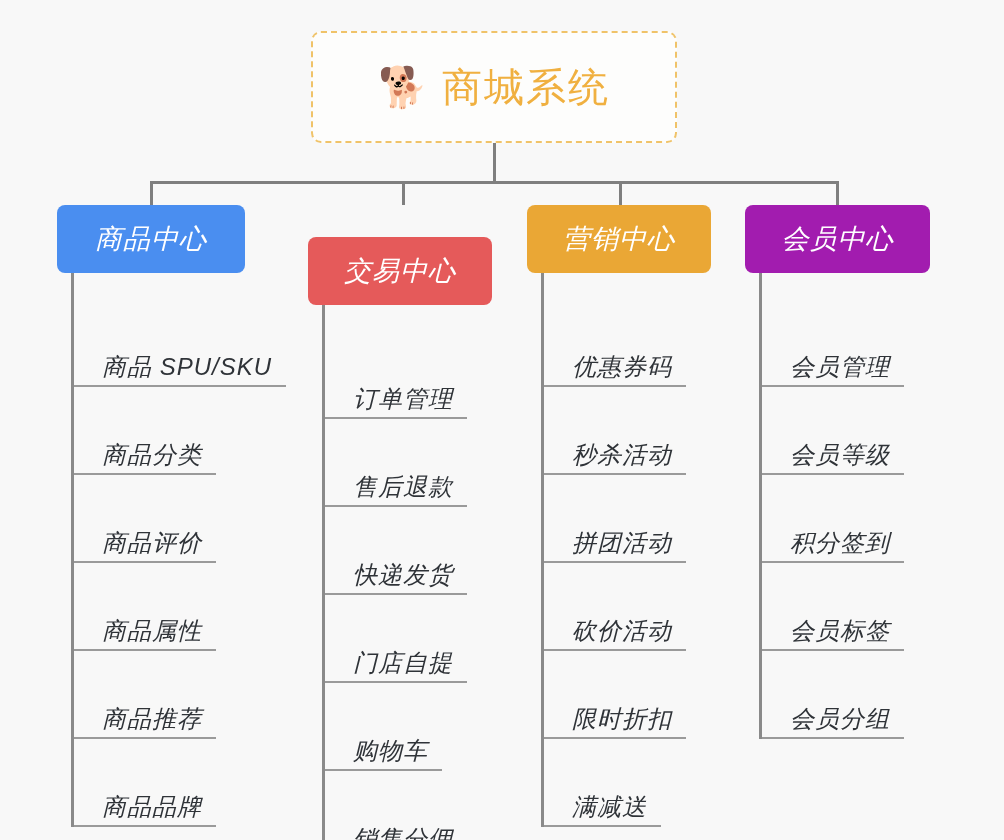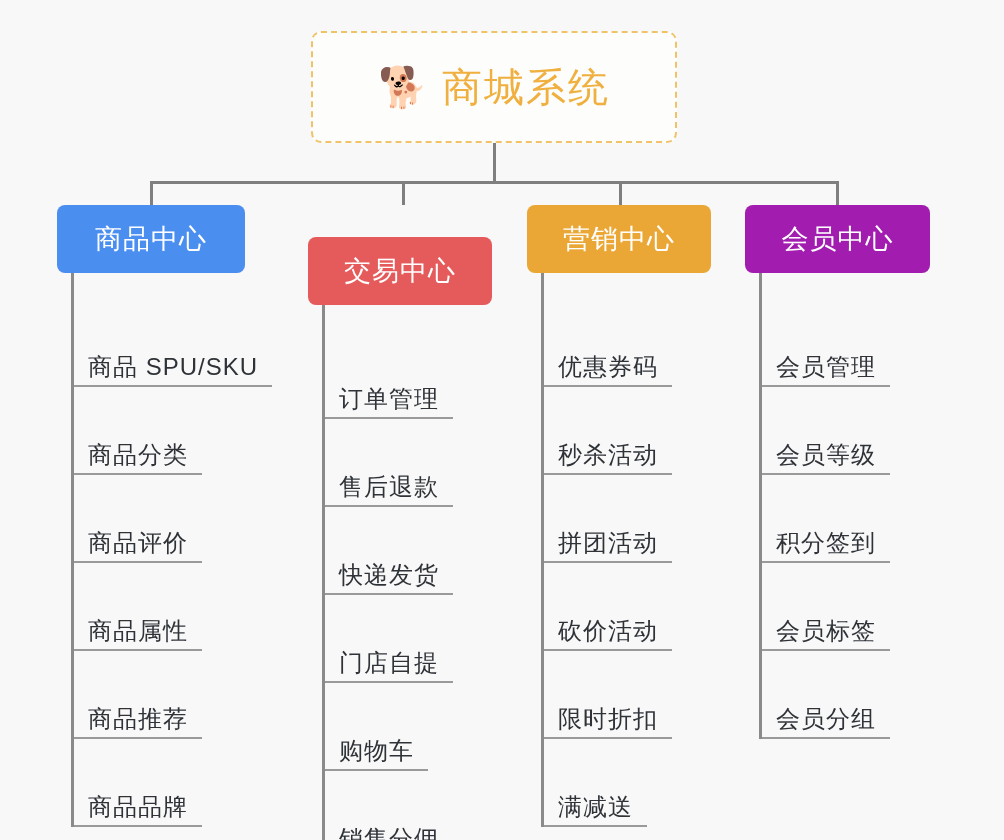--- a/index.html
+++ b/index.html
@@ -74,20 +74,21 @@
   }
   .conn-drop.d1 { left: 150px; }
   .conn-drop.d2 { left: 402px; }
   .conn-drop.d3 { left: 619px; }
   .conn-drop.d4 { left: 836px; }
 
   
   .column {
     position: absolute;
     top: 205px;
+    font-style: italic;
   }
   .column.c1 { left: 57px;  width: 220px; }
   .column.c2 { left: 308px; width: 200px; margin-top: 32px; }
   .column.c3 { left: 527px; width: 200px; }
   .column.c4 { left: 745px; width: 200px; }
 
   .cat-box {
     box-sizing: border-box;
     height: 68px;
     border-radius: 8px;
@@ -113,21 +114,21 @@
   }
   .leaf-item {
     display: block;
     height: 88px;
     position: relative;
     box-sizing: border-box;
   }
   .leaf-underline {
     display: inline-block;
     border-bottom: 2px solid #9a9a9a;
-    padding: 0 14px 6px 14px;
+    padding: 0 14px 6px 28px;
     position: absolute;
     left: 0;
     bottom: 0;
     white-space: nowrap;
   }
   .leaf-label {
     font-size: 24px;
     color: #2f3338;
     line-height: 1;
     letter-spacing: 1px;

